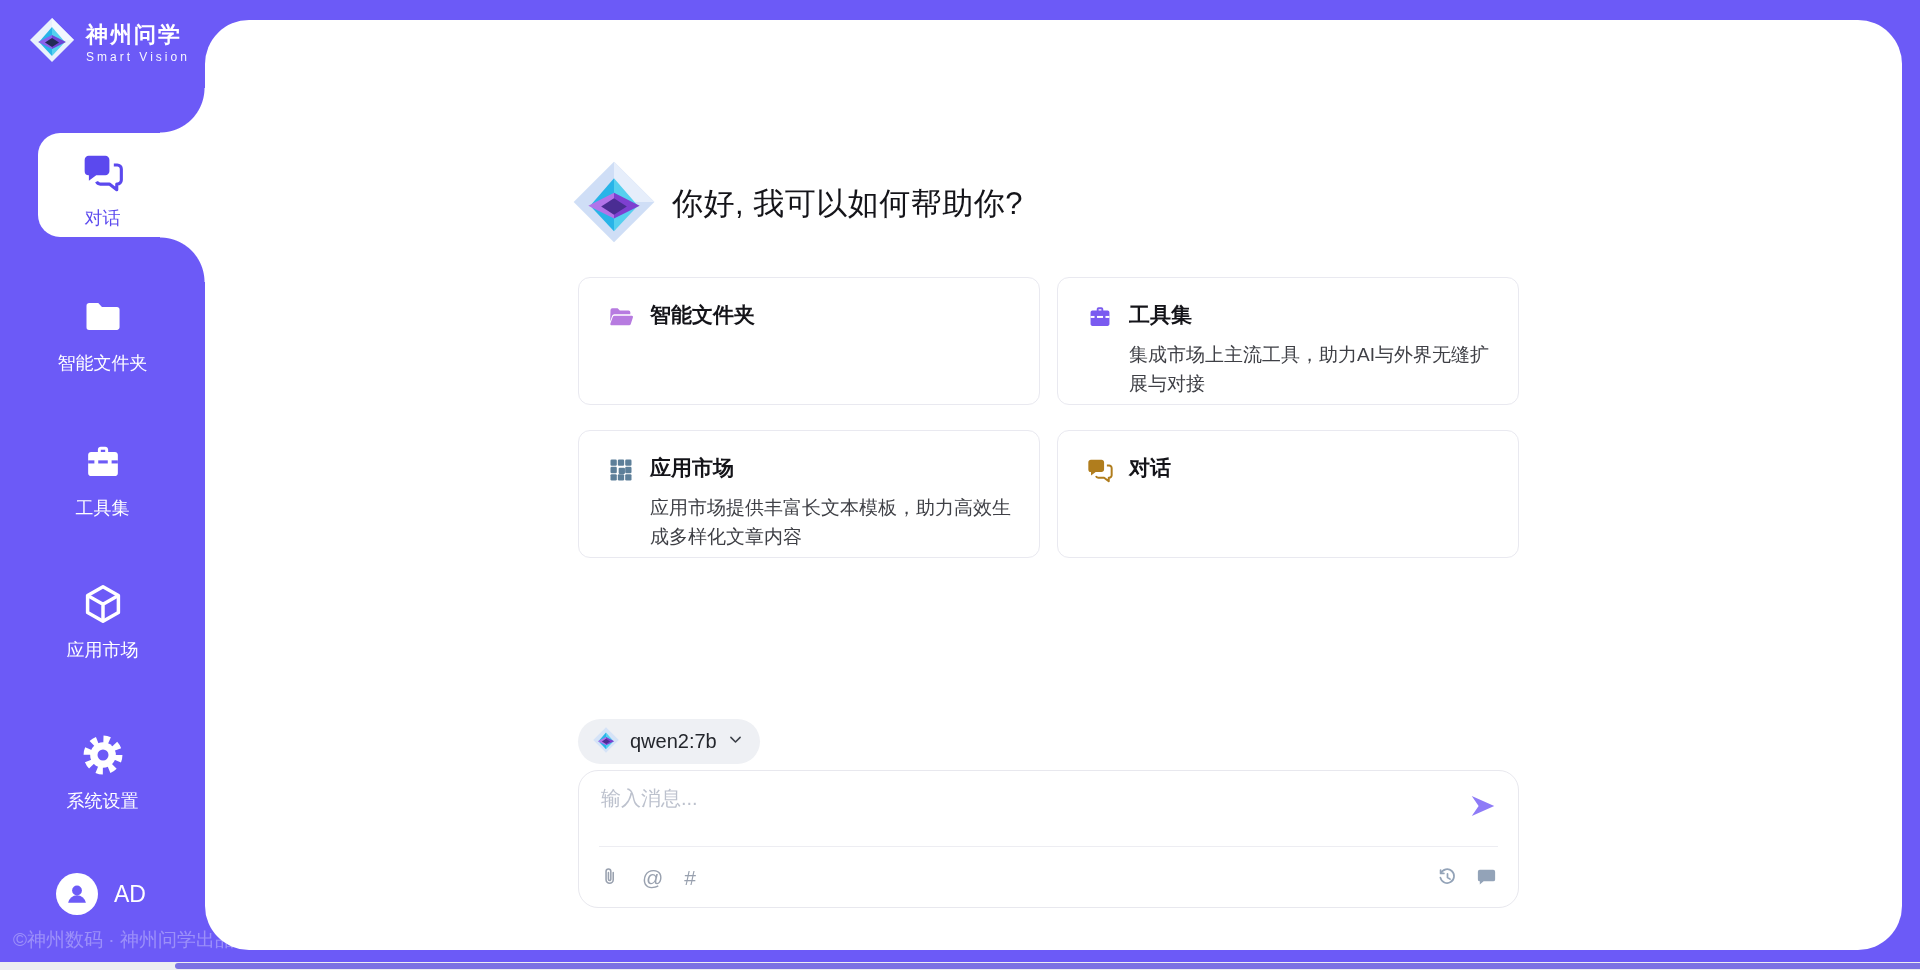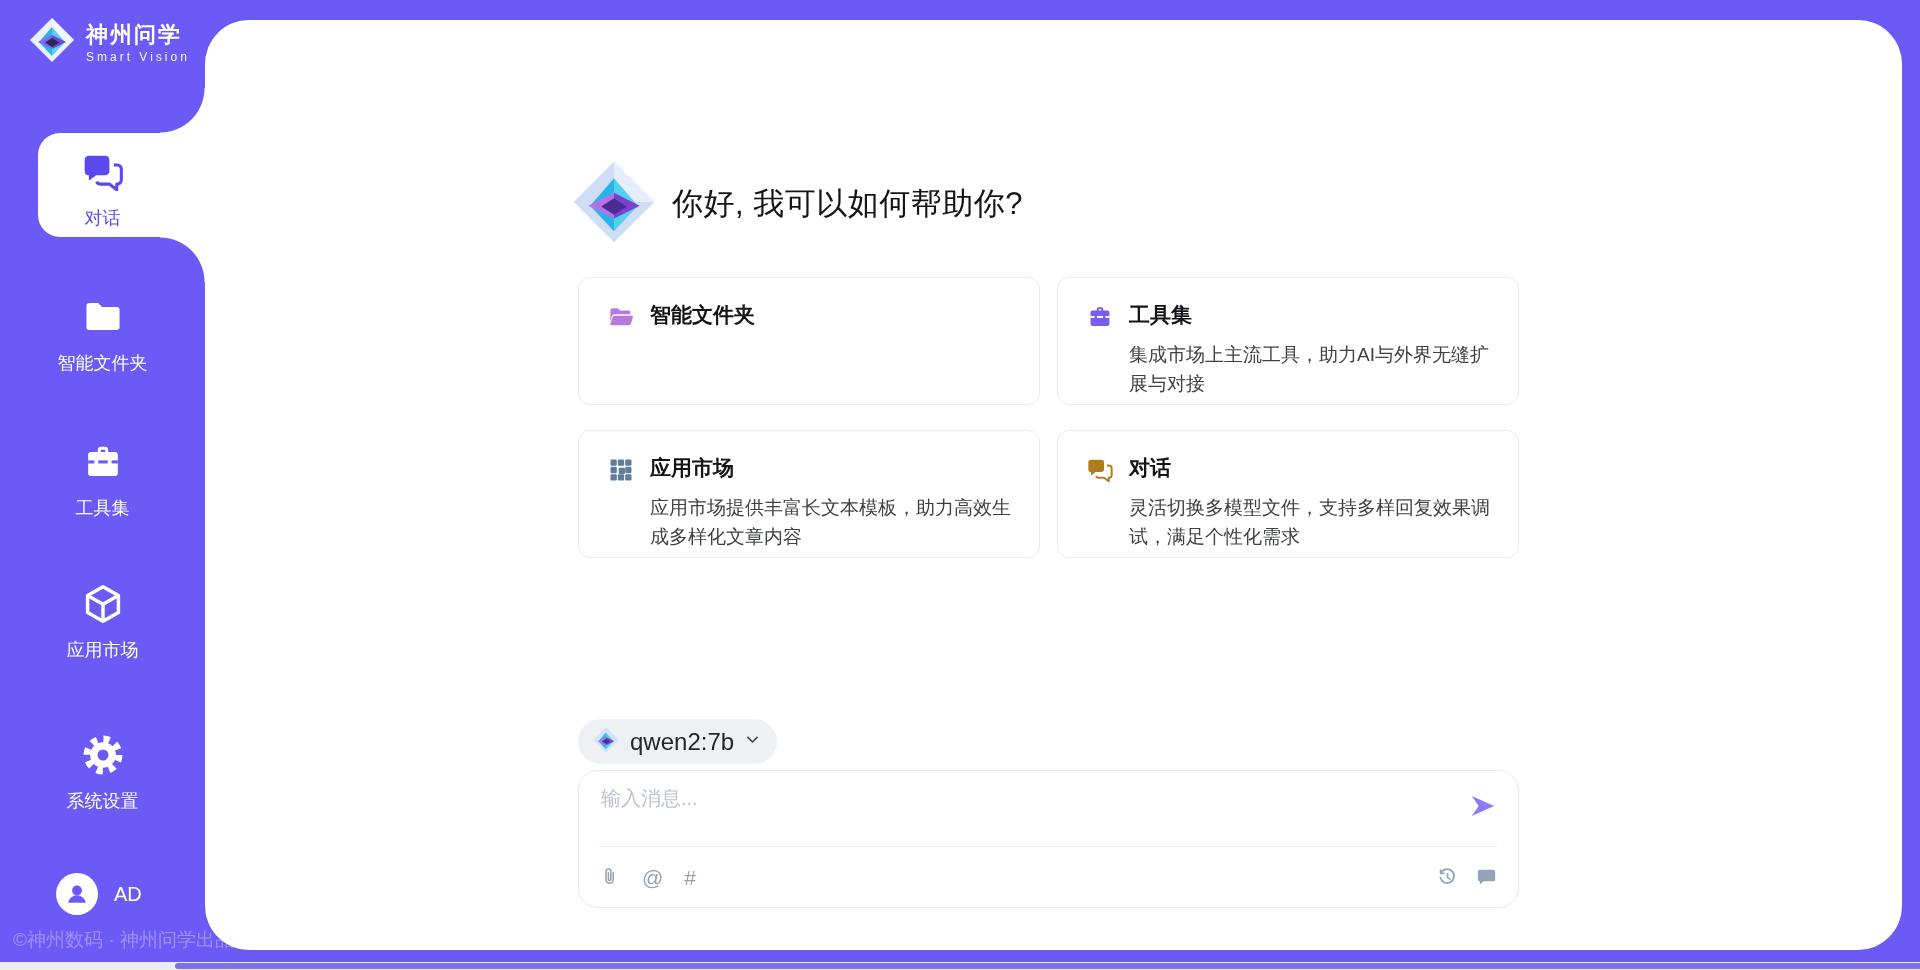--- a/index.html
+++ b/index.html
@@ -23,38 +23,38 @@
   .nav-item.active .label { color:#5b49ee; font-weight:500; }
 
   
   .active-tab { position:absolute; left:38px; top:133px; width:170px; height:104px; background:#fff; border-radius:22px 0 0 22px; z-index:3; }
   .notch { position:absolute; left:160px; width:45px; height:45px; z-index:3; }
   .notch-top    { top:88px;  background:radial-gradient(circle 45px at 0 0,    #6c5af7 44px, #ffffff 45px); }
   .notch-bottom { top:237px; background:radial-gradient(circle 45px at 0 100%, #6c5af7 44px, #ffffff 45px); }
 
   .user-row { position:absolute; left:56px; top:873px; display:flex; align-items:center; gap:16px; cursor:pointer; }
   .avatar { width:42px; height:42px; border-radius:50%; background:#ffffff; display:flex; align-items:center; justify-content:center; }
-  .user-name { color:#fff; font-size:20px; }
+  .user-name { color:#fff; font-size:23px; }
 
   .copyright { position:absolute; left:13px; top:927px; color:rgba(255,255,255,.32); font-size:19px; white-space:nowrap; }
 
   
   .panel { position:absolute; left:205px; top:20px; width:1697px; height:930px; background:#ffffff; border-radius:44px; z-index:1; }
 
   .greeting { position:absolute; left:365px; top:138px; display:flex; align-items:center; gap:14px; }
   .greeting h1 { font-size:31px; font-weight:400; color:#141419; letter-spacing:.5px; }
 
   .cards { position:absolute; left:373px; top:257px; width:941px; display:grid; grid-template-columns:462px 462px; grid-column-gap:17px; grid-row-gap:25px; }
   .card { height:128px; background:#fff; border:1px solid #e9e9f0; border-radius:12px; padding:23px 26px 0 28px; display:flex; gap:15px; cursor:pointer; }
   .card .icon { flex:0 0 28px; padding-top:2px; }
   .card h2 { font-size:21px; font-weight:700; color:#141419; margin-bottom:11px; }
   .card p { font-size:19px; line-height:29px; color:#3f4046; }
 
   .model-pill { position:absolute; left:373px; top:699px; height:45px; display:inline-flex; align-items:center; gap:10px; padding:0 16px 0 14px; background:#eef0f4; border-radius:23px; cursor:pointer; }
-  .model-pill .model-name { font-size:24px; color:#23262c; }
+  .model-pill .model-name { font-size:20px; color:#23262c; }
 
   .composer { position:absolute; left:373px; top:750px; width:941px; height:138px; border:1.5px solid #e8e8ee; border-radius:20px; background:#fff; }
   .composer textarea { position:absolute; left:22px; top:14px; width:830px; height:58px; border:none; outline:none; resize:none; font-size:20px; color:#333; background:transparent; font-family:inherit; }
   .composer textarea::placeholder { color:#bcc1cd; }
   .send-btn { position:absolute; right:20px; top:20px; width:30px; height:30px; border:none; background:transparent; cursor:pointer; padding:0; }
   .composer-footer { position:absolute; left:20px; right:20px; bottom:0; height:61px; border-top:1px solid #ededf2; display:flex; align-items:center; }
   .tool-group { display:flex; align-items:center; gap:21px; }
   .tool-group.right { margin-left:auto; gap:16px; }
   .tool-glyph { font-size:21px; color:#99a1af; line-height:1; cursor:pointer; }
   .tool-btn { cursor:pointer; display:flex; align-items:center; }
@@ -227,21 +227,20 @@
 
     <div class="card">
       <span class="icon">
         <svg width="28" height="28" viewBox="0 0 24 24">
           <path fill="#b07d1d" d="M4.2 3.2h9.1c1.2 0 2.2 1 2.2 2.2v6.2c0 1.2-1 2.2-2.2 2.2h-5l-4 3v-3h-.1A2.2 2.2 0 0 1 2 11.6V5.4c0-1.2 1-2.2 2.2-2.2z"></path>
           <path fill="none" stroke="#b07d1d" stroke-width="1.7" stroke-linejoin="round" d="M17.9 8.2h1.9A2.2 2.2 0 0 1 22 10.4v6a2.2 2.2 0 0 1-2.2 2.2h-.3v3.1l-4-3.1h-5a2.2 2.2 0 0 1-2-1.3"></path>
         </svg>
       </span>
       <div>
         <h2>对话</h2>
-        <p>灵活切换多模型文件，支持多样回复效果调试，满足个性化需求</p>
       </div>
     </div>
   </div>
 
   <div class="model-pill">
     <span>
       <svg width="28" height="28" viewBox="0 0 48 48">
         <polygon points="24,2 46,24 24,46 2,24" fill="#d5e3f7"></polygon>
         <polygon points="24,11 11,26 24,40" fill="#28b4e8"></polygon>
         <polygon points="24,11 37,26 24,40" fill="#55d0ef"></polygon>

